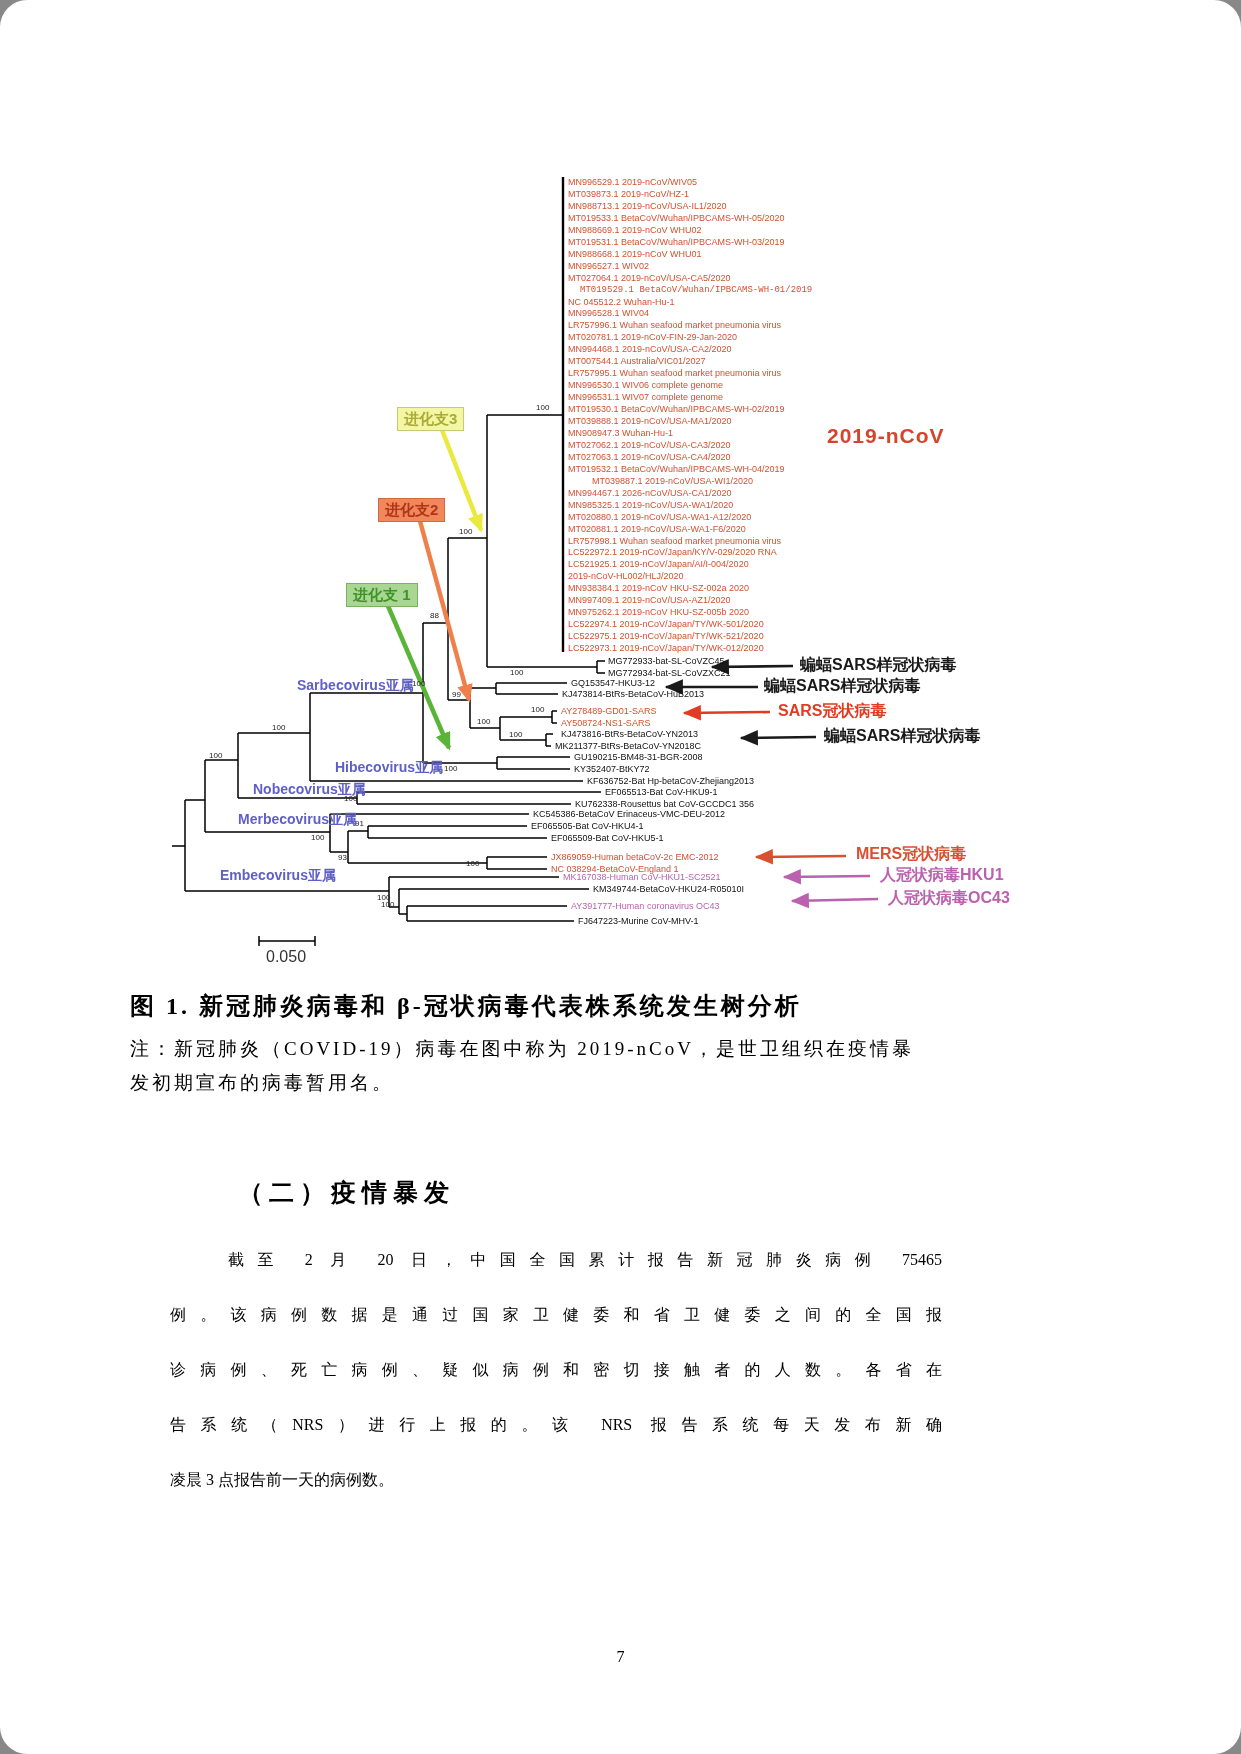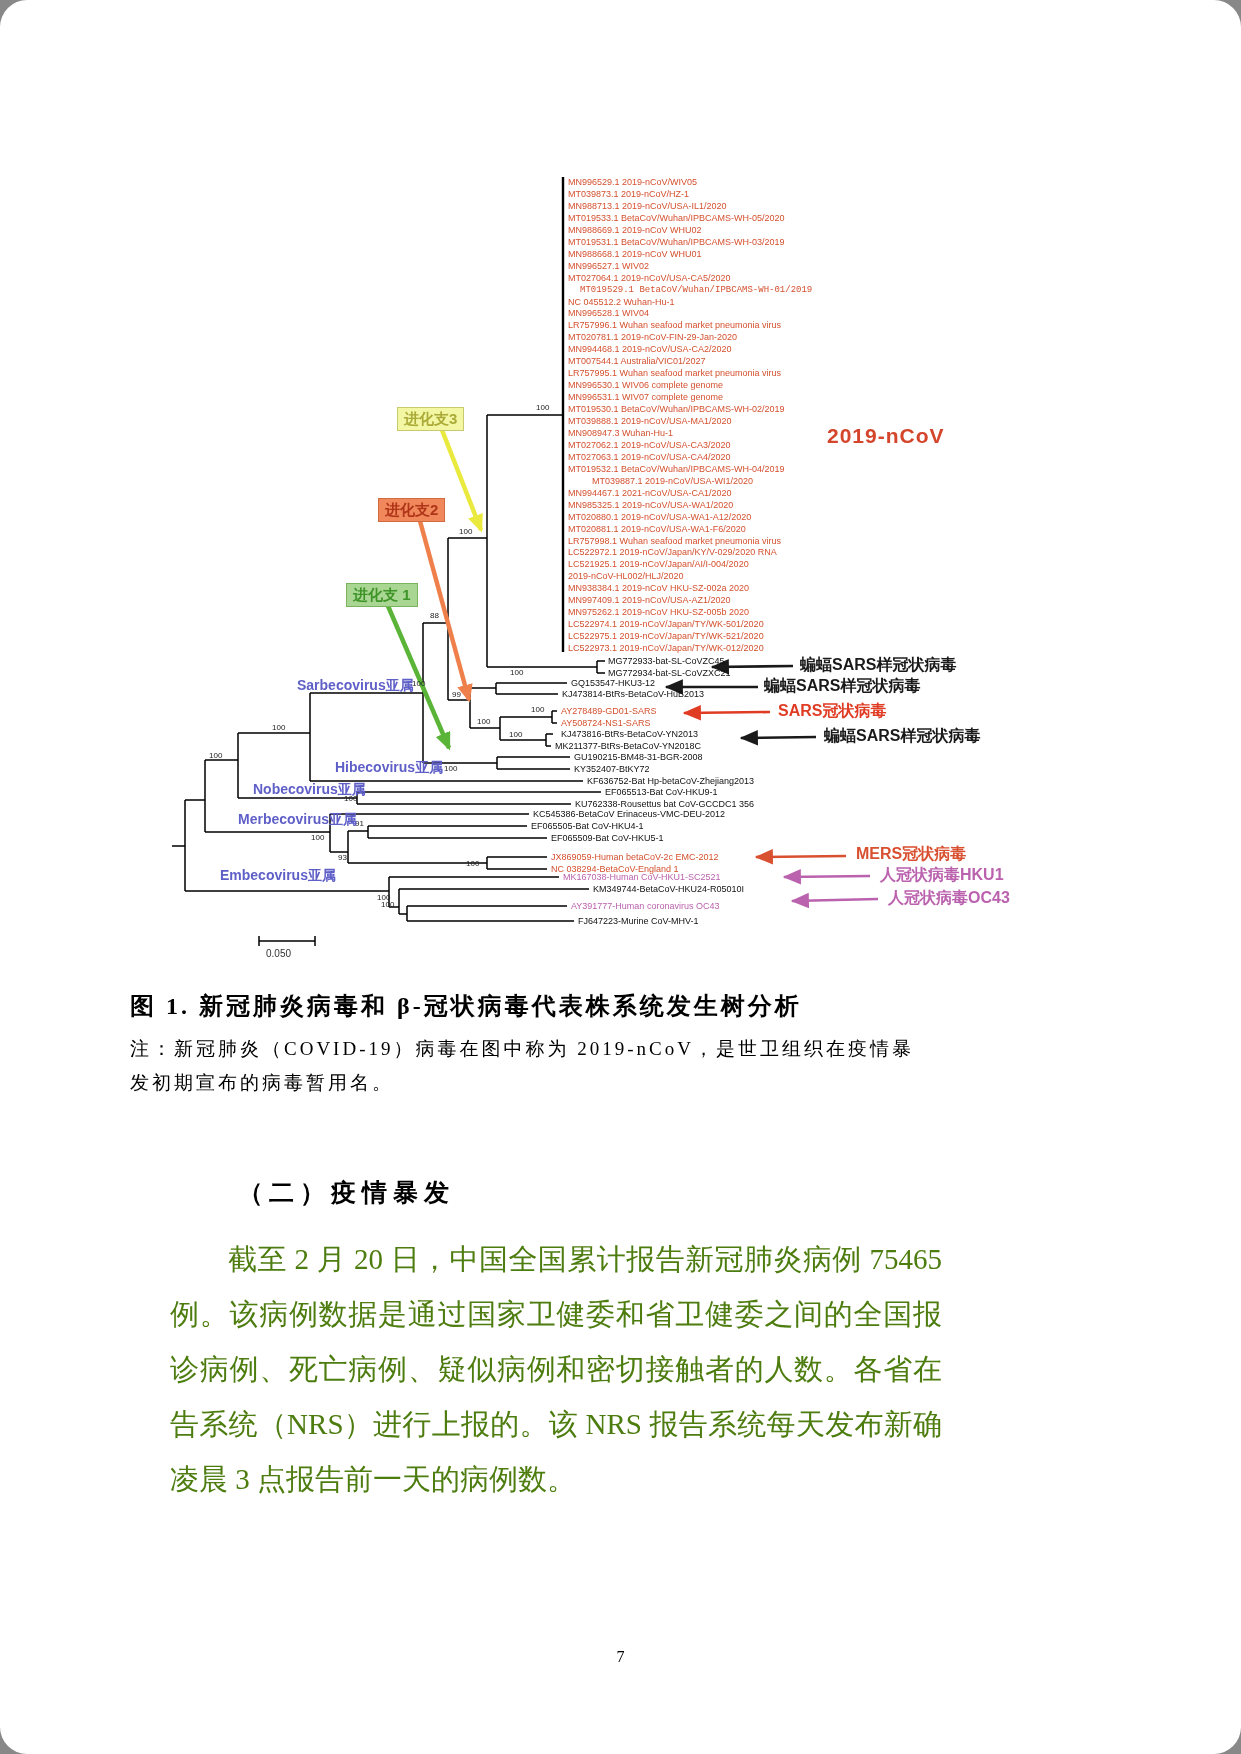--- a/index.html
+++ b/index.html
@@ -6,34 +6,34 @@
   #page{position:relative;width:1241px;height:1754px;background:#ffffff;margin:0 auto;overflow:hidden;
         font-family:"Liberation Sans",sans-serif;border-radius:27px;}
   #treesvg{position:absolute;left:0;top:0;pointer-events:none;}
   .tx{position:absolute;font-size:9px;line-height:10px;white-space:nowrap;color:#111;}
   .boot{position:absolute;font-size:8px;line-height:8px;color:#222;white-space:nowrap;}
   .subg{position:absolute;font-size:14px;font-weight:700;line-height:15px;white-space:nowrap;}
   .cladebox{position:absolute;height:20px;padding:1px 6px;font-size:15px;font-weight:700;
             line-height:20px;text-align:center;white-space:nowrap;}
   .annot{position:absolute;font-size:16px;font-weight:700;line-height:20px;white-space:nowrap;}
   .biglab{position:absolute;font-size:21px;font-weight:600;letter-spacing:1px;white-space:nowrap;}
-  .scalelab{position:absolute;font-size:10px;color:#333;}
+  .scalelab{position:absolute;font-size:16px;color:#333;}
   .caption{position:absolute;left:130px;top:990px;width:960px;
            font-family:"Liberation Serif","DejaVu Serif",serif;
            font-size:24px;font-weight:700;letter-spacing:3px;color:#000;}
   .noteline{position:absolute;left:130px;width:970px;
             font-family:"Liberation Serif","DejaVu Serif",serif;
             font-size:19px;letter-spacing:3px;color:#000;}
   #note1{top:1036px;} #note2{top:1070px;}
   .heading{position:absolute;left:238px;top:1176px;
            font-family:"Liberation Serif","DejaVu Serif",serif;
            font-size:25px;font-weight:700;letter-spacing:6px;color:#000;}
   #body-paragraph{position:absolute;left:170px;top:1232px;width:772px;
             font-family:"Liberation Serif","DejaVu Serif",serif;
-            font-size:29px;color:#4d7c0f;}
+            font-size:16px;color:#000000;}
   #body-paragraph .line{line-height:55px;text-align:justify;}
   #body-paragraph .jlast{text-align-last:justify;}
   #body-paragraph .indent{text-indent:58px;}
   .pagenum{position:absolute;left:0;top:1648px;width:1241px;text-align:center;
            font-family:"Liberation Serif","DejaVu Serif",serif;font-size:16px;color:#000;}
 </style>
 </head>
 <body>
 
 <div id="page">
@@ -118,21 +118,21 @@
       <span class="tx" style="left: 568px; top: 368.2px; color: rgb(212, 80, 46);">LR757995.1 Wuhan seafood market pneumonia virus</span>
       <span class="tx" style="left: 568px; top: 380.15px; color: rgb(212, 80, 46);">MN996530.1 WIV06 complete genome</span>
       <span class="tx" style="left: 568px; top: 392.1px; color: rgb(212, 80, 46);">MN996531.1 WIV07 complete genome</span>
       <span class="tx" style="left: 568px; top: 404.05px; color: rgb(212, 80, 46);">MT019530.1 BetaCoV/Wuhan/IPBCAMS-WH-02/2019</span>
       <span class="tx" style="left: 568px; top: 416px; color: rgb(212, 80, 46);">MT039888.1 2019-nCoV/USA-MA1/2020</span>
       <span class="tx" style="left: 568px; top: 427.95px; color: rgb(212, 80, 46);">MN908947.3 Wuhan-Hu-1</span>
       <span class="tx" style="left: 568px; top: 439.9px; color: rgb(212, 80, 46);">MT027062.1 2019-nCoV/USA-CA3/2020</span>
       <span class="tx" style="left: 568px; top: 451.85px; color: rgb(212, 80, 46);">MT027063.1 2019-nCoV/USA-CA4/2020</span>
       <span class="tx" style="left: 568px; top: 463.8px; color: rgb(212, 80, 46);">MT019532.1 BetaCoV/Wuhan/IPBCAMS-WH-04/2019</span>
       <span class="tx" style="left: 568px; top: 475.75px; color: rgb(212, 80, 46); padding-left: 24px;">MT039887.1 2019-nCoV/USA-WI1/2020</span>
-      <span class="tx" style="left: 568px; top: 487.7px; color: rgb(212, 80, 46);">MN994467.1 2021-nCoV/USA-CA1/2020</span>
+      <span class="tx" style="left: 568px; top: 487.7px; color: rgb(212, 80, 46);">MN994467.1 2026-nCoV/USA-CA1/2020</span>
       <span class="tx" style="left: 568px; top: 499.65px; color: rgb(212, 80, 46);">MN985325.1 2019-nCoV/USA-WA1/2020</span>
       <span class="tx" style="left: 568px; top: 511.6px; color: rgb(212, 80, 46);">MT020880.1 2019-nCoV/USA-WA1-A12/2020</span>
       <span class="tx" style="left: 568px; top: 523.55px; color: rgb(212, 80, 46);">MT020881.1 2019-nCoV/USA-WA1-F6/2020</span>
       <span class="tx" style="left: 568px; top: 535.5px; color: rgb(212, 80, 46);">LR757998.1 Wuhan seafood market pneumonia virus</span>
       <span class="tx" style="left: 568px; top: 547.45px; color: rgb(212, 80, 46);">LC522972.1 2019-nCoV/Japan/KY/V-029/2020 RNA</span>
       <span class="tx" style="left: 568px; top: 559.4px; color: rgb(212, 80, 46);">LC521925.1 2019-nCoV/Japan/AI/I-004/2020</span>
       <span class="tx" style="left: 568px; top: 571.35px; color: rgb(212, 80, 46);">2019-nCoV-HL002/HLJ/2020</span>
       <span class="tx" style="left: 568px; top: 583.3px; color: rgb(212, 80, 46);">MN938384.1 2019-nCoV HKU-SZ-002a 2020</span>
       <span class="tx" style="left: 568px; top: 595.25px; color: rgb(212, 80, 46);">MN997409.1 2019-nCoV/USA-AZ1/2020</span>
       <span class="tx" style="left: 568px; top: 607.2px; color: rgb(212, 80, 46);">MN975262.1 2019-nCoV HKU-SZ-005b 2020</span>

